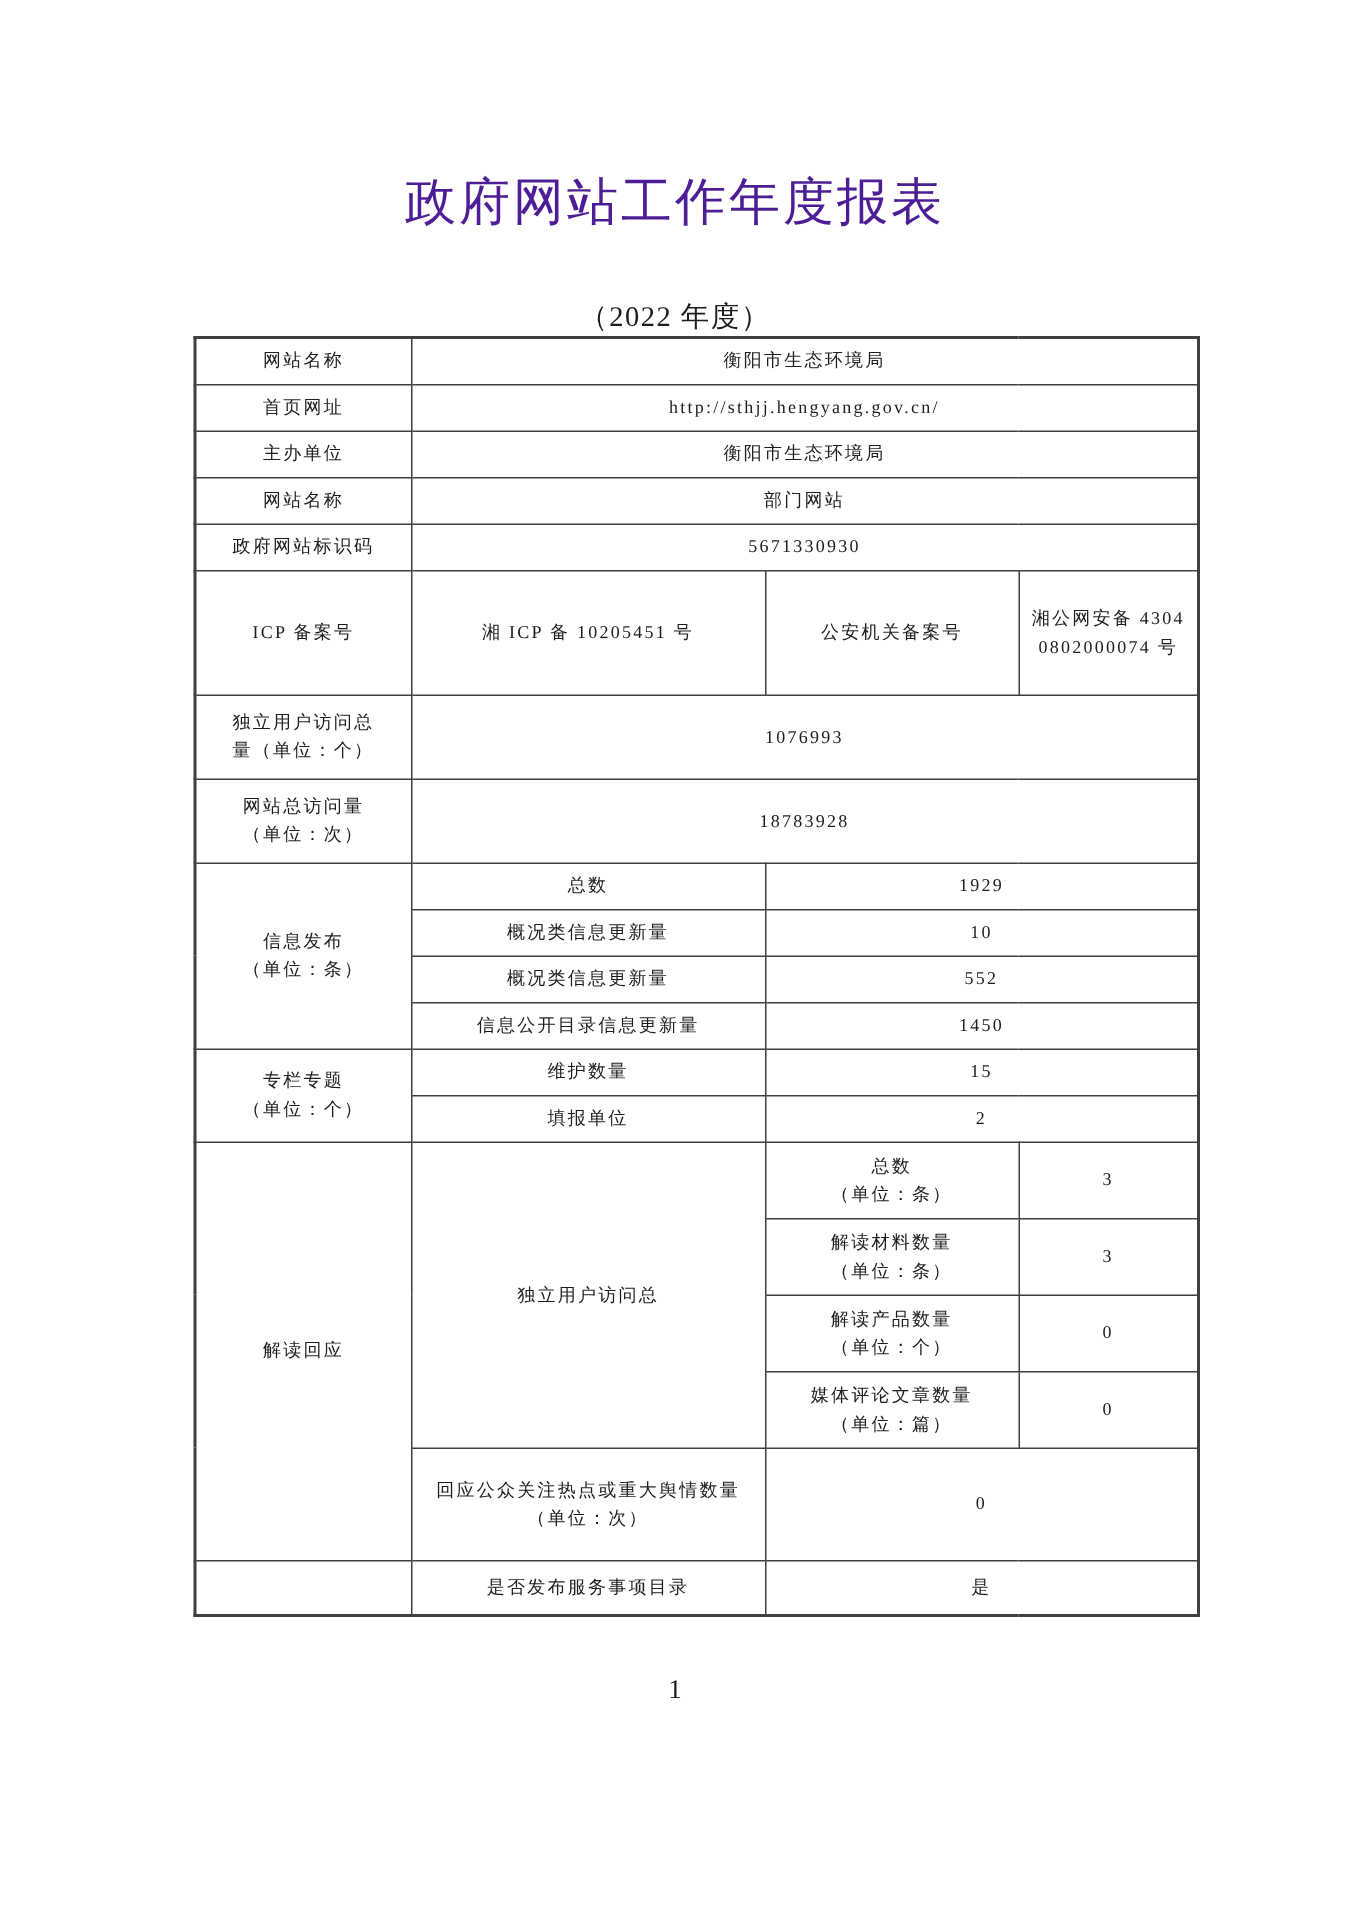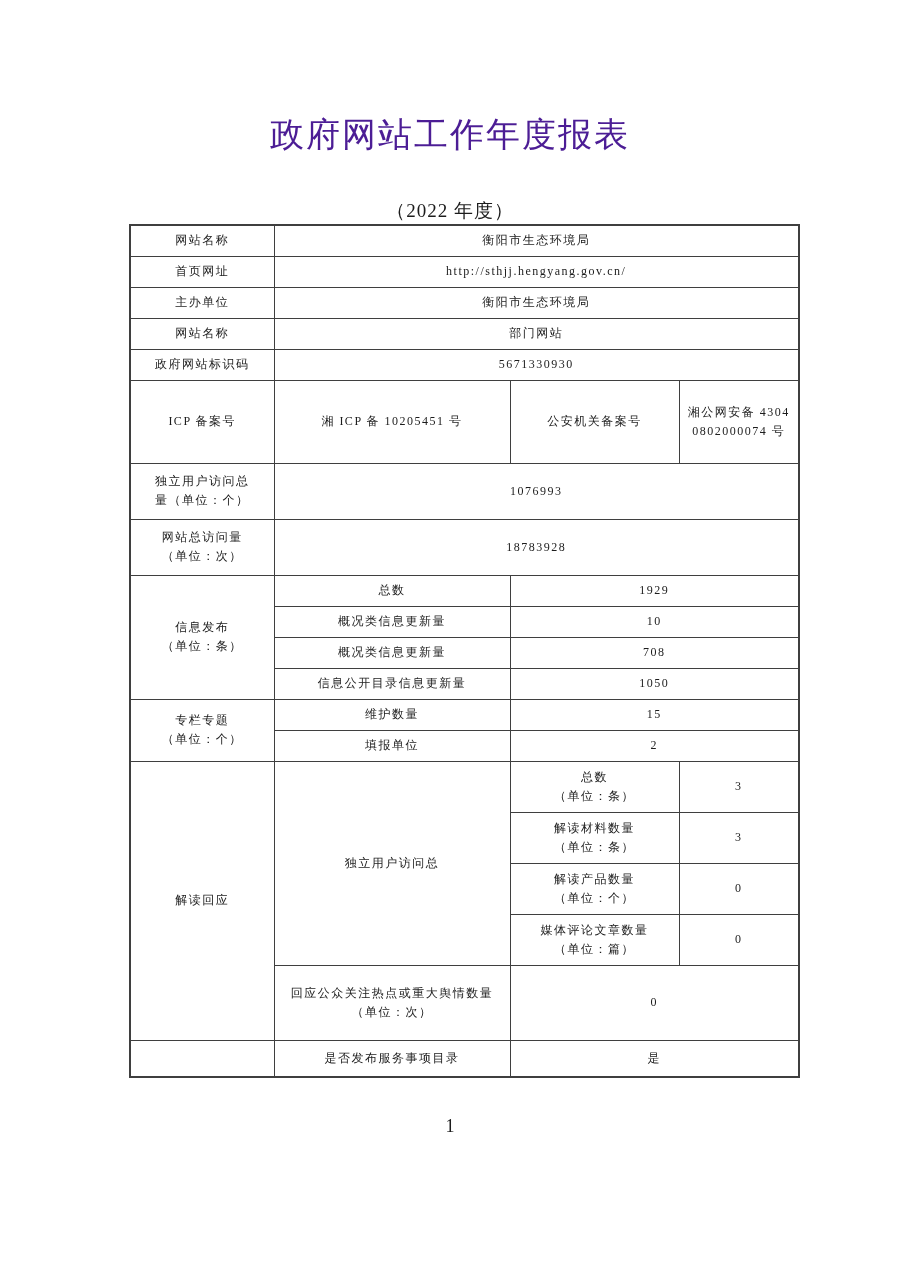--- a/index.html
+++ b/index.html
@@ -127,25 +127,25 @@
 （单位：条）</td>
         <td>总数</td>
         <td colspan="2" class="num">1929</td>
       </tr>
       <tr class="rh-31">
         <td>概况类信息更新量</td>
         <td colspan="2" class="num">10</td>
       </tr>
       <tr class="rh-31">
         <td>概况类信息更新量</td>
-        <td colspan="2" class="num">708</td>
+        <td colspan="2" class="num">552</td>
       </tr>
       <tr class="rh-31">
         <td>信息公开目录信息更新量</td>
-        <td colspan="2" class="num">1050</td>
+        <td colspan="2" class="num">1450</td>
       </tr>
 
       <tr class="rh-31">
         <td rowspan="2" class="prewrap">专栏专题
 （单位：个）</td>
         <td>维护数量</td>
         <td colspan="2" class="num">15</td>
       </tr>
       <tr class="rh-31">
         <td>填报单位</td>

